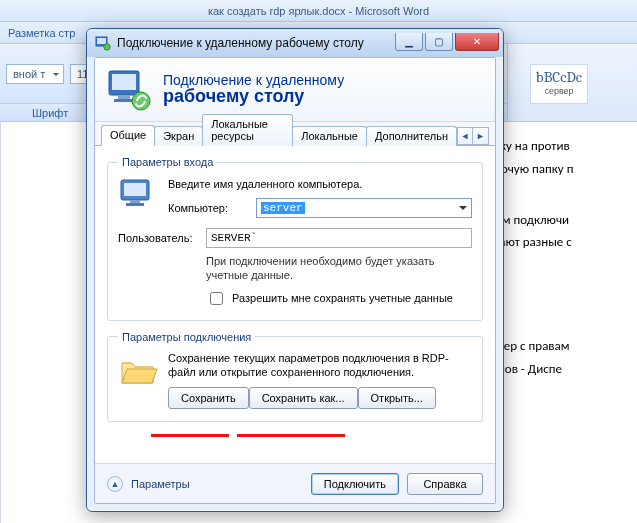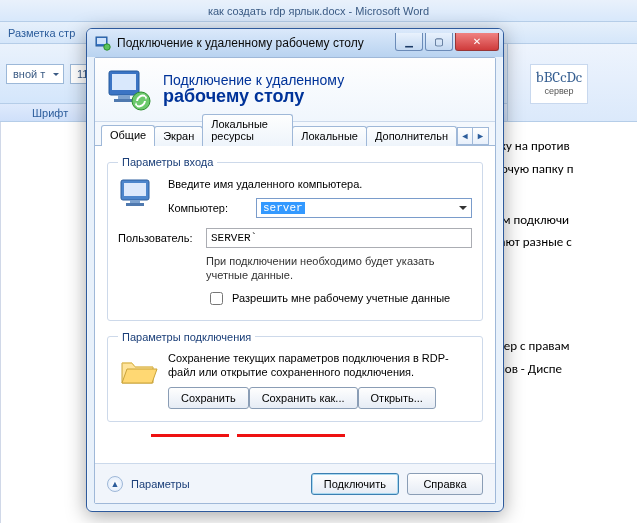--- a/index.html
+++ b/index.html
@@ -356,21 +356,21 @@
         </div>
         <div class="row" style="margin-top:10px">
           <div class="lcol">Пользователь:</div>
           <div class="icol">
             <input class="tinput" value="SERVER`" style="">
           </div>
         </div>
         <div class="note">При подключении необходимо будет указать учетные данные.</div>
         <label class="chk">
           <input type="checkbox" style="">
-          <span>Разрешить мне рабочему учетные данные</span>
+          <span>Разрешить мне сохранять учетные данные</span>
         </label>
       </fieldset>
 
       <fieldset class="grp">
         <legend>Параметры подключения</legend>
         <span class="folder-icon">
           <svg viewBox="0 0 42 42">
             <path d="M4 12 h10 l3 4 h18 v16 h-31 z" fill="#ffe49c" stroke="#caa43a"></path>
             <path d="M4 12 h10 l3 4 h18" fill="none" stroke="#e9c86b"></path>
             <path d="M4 32 l5 -14 h30 l-5 14 z" fill="#ffd873" stroke="#caa43a"></path>

